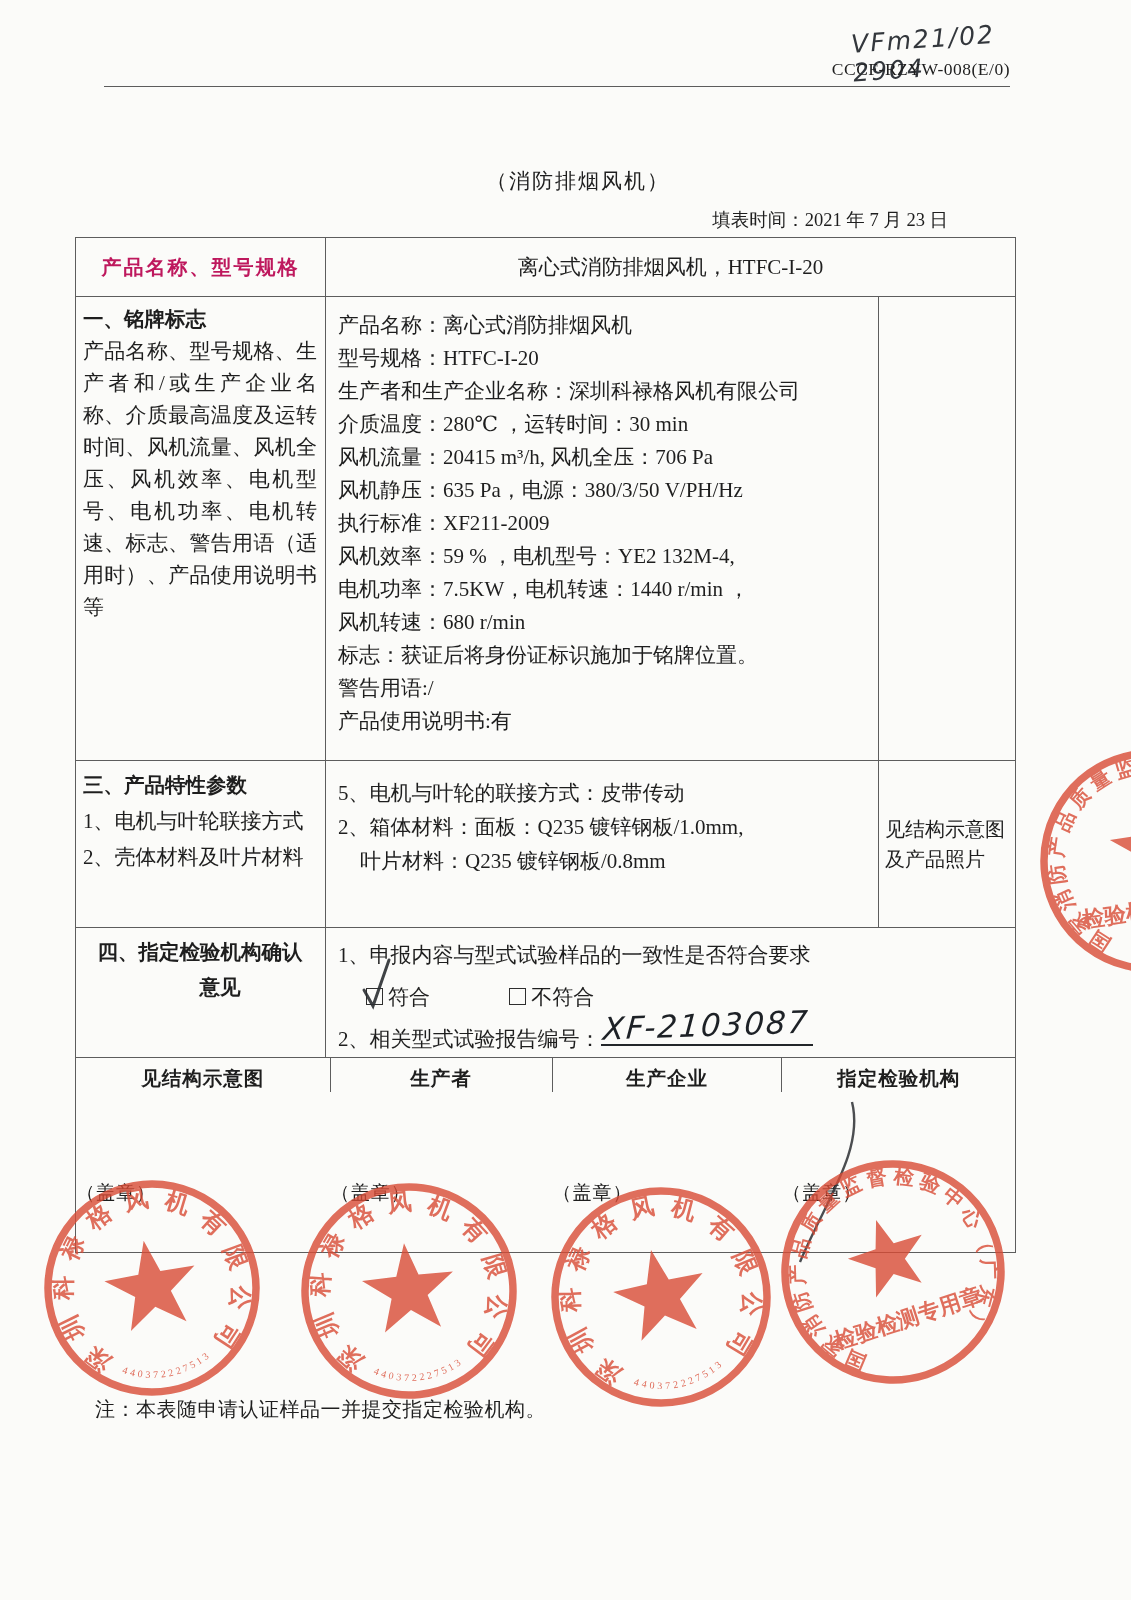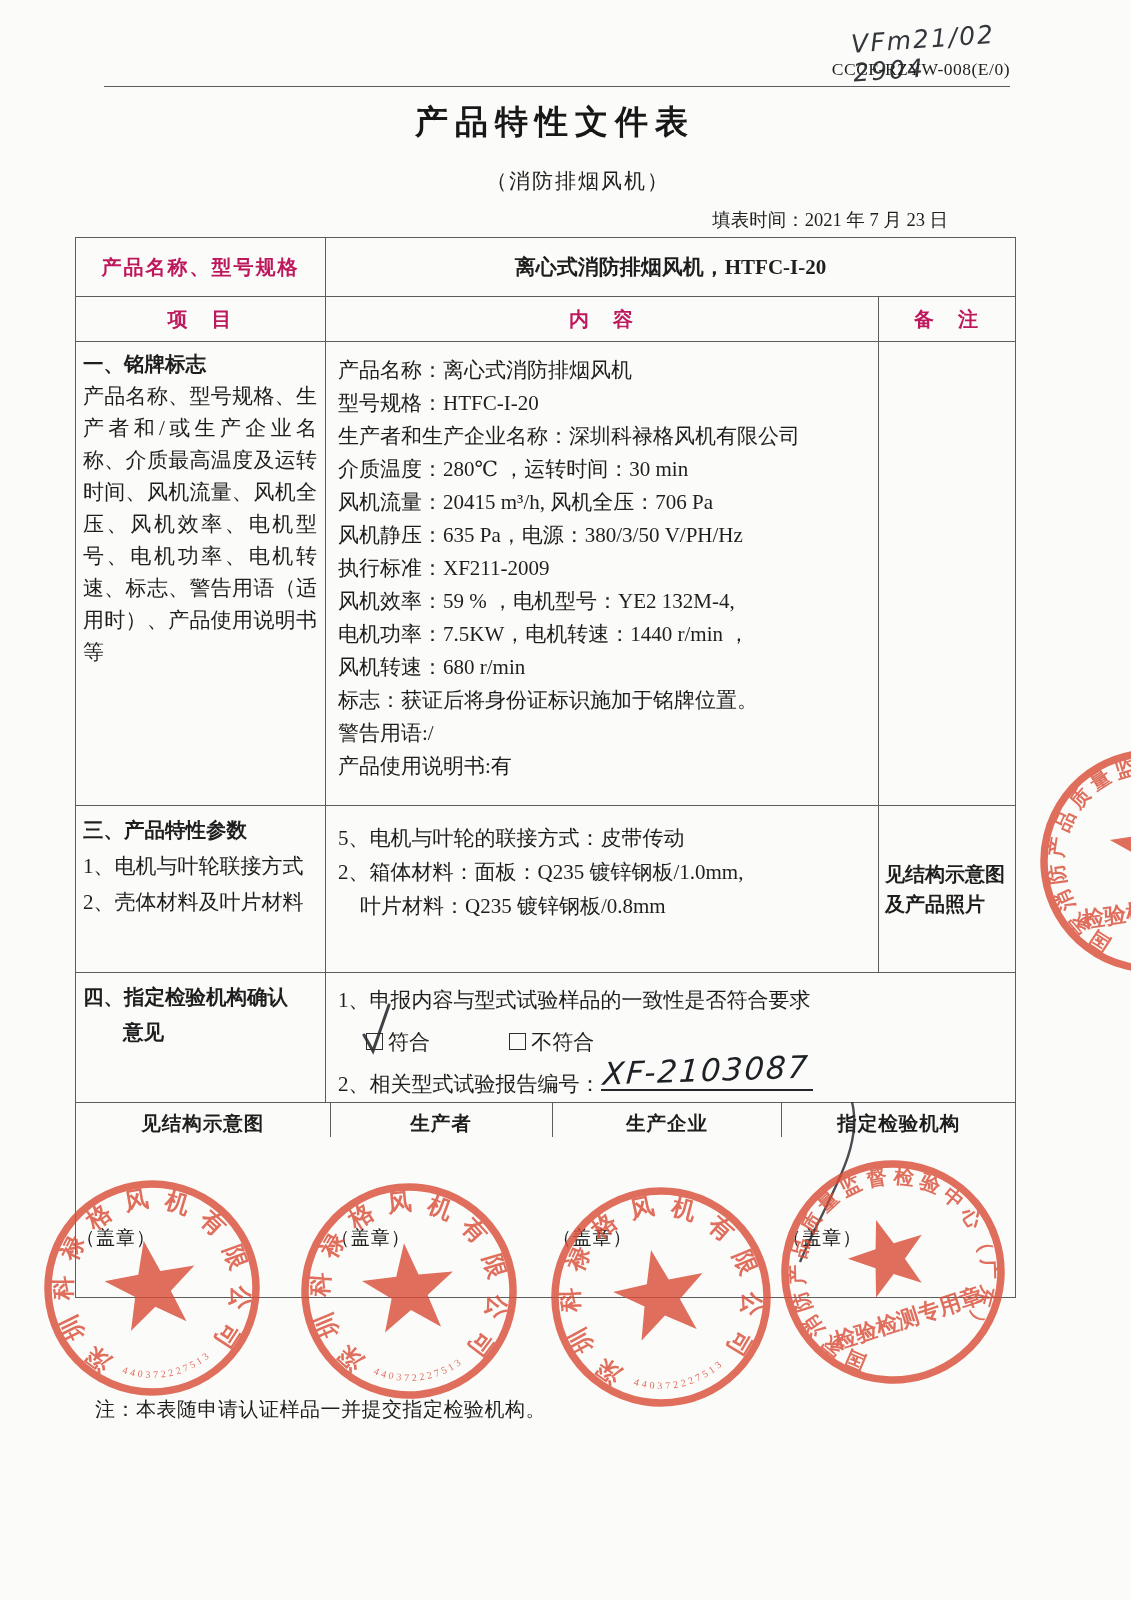--- a/index.html
+++ b/index.html
@@ -13,21 +13,21 @@
   .doc-title{position:absolute;top:100px;left:0;width:1110px;margin:0;text-align:center;
              font-family:"Liberation Sans","DejaVu Sans",sans-serif;font-weight:bold;
              font-size:33px;letter-spacing:7px;color:#181818;}
   .doc-subtitle{position:absolute;top:167px;left:0;width:1110px;text-align:center;
                 font-size:21px;letter-spacing:2px;margin-left:23px;}
   .fill-date{position:absolute;top:207px;right:183px;font-size:18.5px;}
   
   table.main{position:absolute;left:75px;top:237px;width:940px;border-collapse:collapse;
              table-layout:fixed;border:1.5px solid #4c4c4c;font-size:21px;}
   table.main td{border:1px solid #5d5d5d;vertical-align:top;padding:0;overflow:visible;}
-  .c-mid{vertical-align:middle !important;text-align:center;font-weight:bold;}
+  .c-mid{vertical-align:middle !important;text-align:center;}
   .bold-hei{font-family:"Liberation Sans","DejaVu Sans",sans-serif;font-weight:bold;color:#be185d;}
   .hdr{font-size:20px;letter-spacing:2px;}
   .left-cell{padding:6px 8px 6px 7px;line-height:32px;}
   .vcenter{display:flex;flex-direction:column;justify-content:center;height:100%;box-sizing:border-box;}
   .sec-title{font-family:"Liberation Sans","DejaVu Sans",sans-serif;font-weight:bold;font-size:20.5px;}
   .just{text-align:justify;text-align-last:left;}
   .content-cell{padding:12px 8px 0 12px;line-height:33px;}
   .content-cell.s2{padding-top:8px;line-height:30px;}
   .content-cell.s3{padding-top:15px;line-height:34px;}
   .content-cell.s4{padding-top:10px;line-height:34px;}
@@ -55,42 +55,36 @@
 </style>
 </head>
 <body>
 
 <div class="page">
 
   <div class="hw-code">VFm21/02 2904</div>
   <div class="form-code">CCCF-RZYW-008(E/0)</div>
   <div class="top-rule"></div>
 
-  <h1 class="doc-title">产品特性文件表</h1>
   <div class="doc-subtitle">（消防排烟风机）</div>
   <div class="fill-date">填表时间：2021 年 7 月 23 日</div>
 
   <table class="main">
     <colgroup>
         <col style="width:250px">
         <col style="width:553px">
         <col style="width:137px">
       </colgroup>
 
     <tbody>
         <tr style="height:59px">
       <td class="c-mid bold-hei hdr">产品名称、型号规格</td>
       <td class="c-mid" colspan="2">离心式消防排烟风机，HTFC-I-20</td>
     </tr>
 
-    <tr style="height:45px">
-      <td class="c-mid bold-hei hdr">项　目</td>
-      <td class="c-mid bold-hei hdr">内　容</td>
-      <td class="c-mid bold-hei hdr">备　注</td>
-    </tr>
 
     <tr style="height:464px">
       <td>
         <div class="left-cell vcenter">
           <div class="sec-title">一、铭牌标志</div>
           <div class="just">产品名称、型号规格、生产者和/或生产企业名称、介质最高温度及运转时间、风机流量、风机全压、风机效率、电机型号、电机功率、电机转速、标志、警告用语（适用时）、产品使用说明书等</div>
         </div>
       </td>
       <td>
         <div class="content-cell">
@@ -131,21 +125,21 @@
       <td class="c-mid">
         <div class="remark-cell" style="text-align:left;">
           <div>见结构示意图</div>
           <div>及产品照片</div>
         </div>
       </td>
     </tr>
 
     <tr style="height:130px">
       <td>
-        <div class="left-cell vcenter" style="line-height:35px;">
+        <div class="left-cell vcenter" style="line-height:35px;text-align:center;">
           <div class="sec-title">四、指定检验机构确认</div>
           <div class="sec-title" style="padding-left:40px;">意见</div>
         </div>
       </td>
       <td colspan="2">
         <div class="content-cell s4">
           <div>1、申报内容与型式试验样品的一致性是否符合要求</div>
           <div class="cb-line">
             <span class="cb-wrap">
               <span class="cb"></span><svg class="cb-check" width="36" height="58" viewBox="0 0 36 58">

